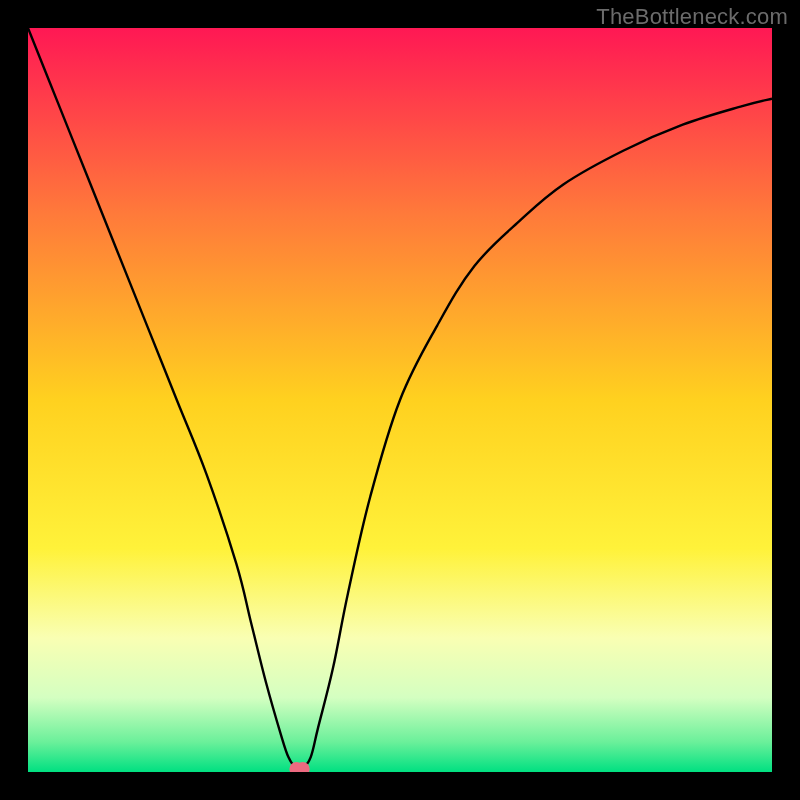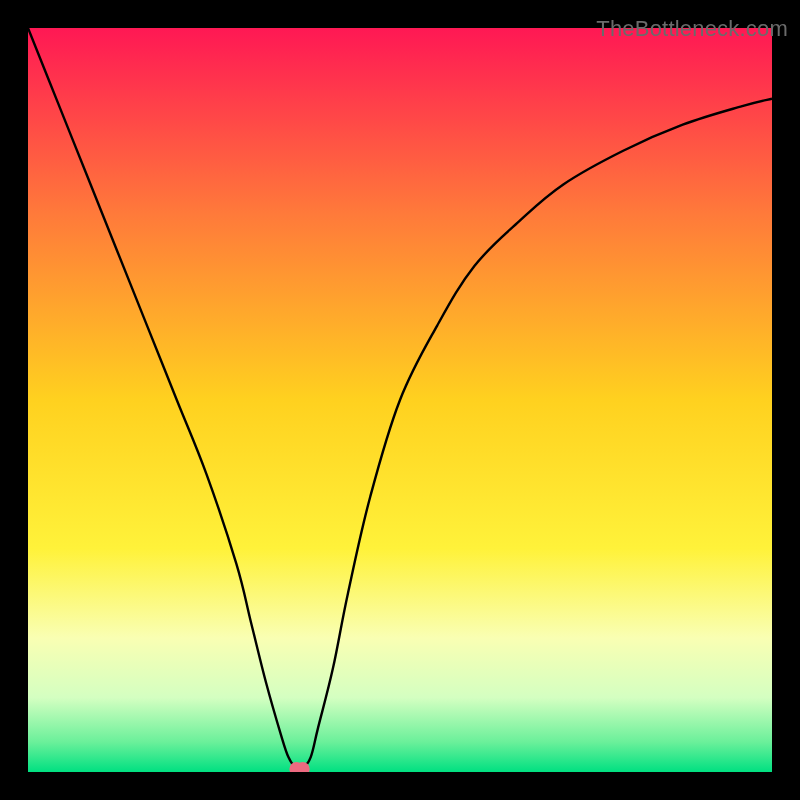--- a/index.html
+++ b/index.html
@@ -21,21 +21,21 @@
   }
   .plot {
     position: absolute;
     left: 0;
     top: 0;
     width: 744px;
     height: 744px;
   }
   .watermark {
     position: absolute;
-    top: 16px;
+    top: 4px;
     right: 12px;
     color: #6b6b6b;
     font-size: 22px;
     font-weight: 500;
     letter-spacing: 0.2px;
   }
 </style>
 </head>
 <body>
 

